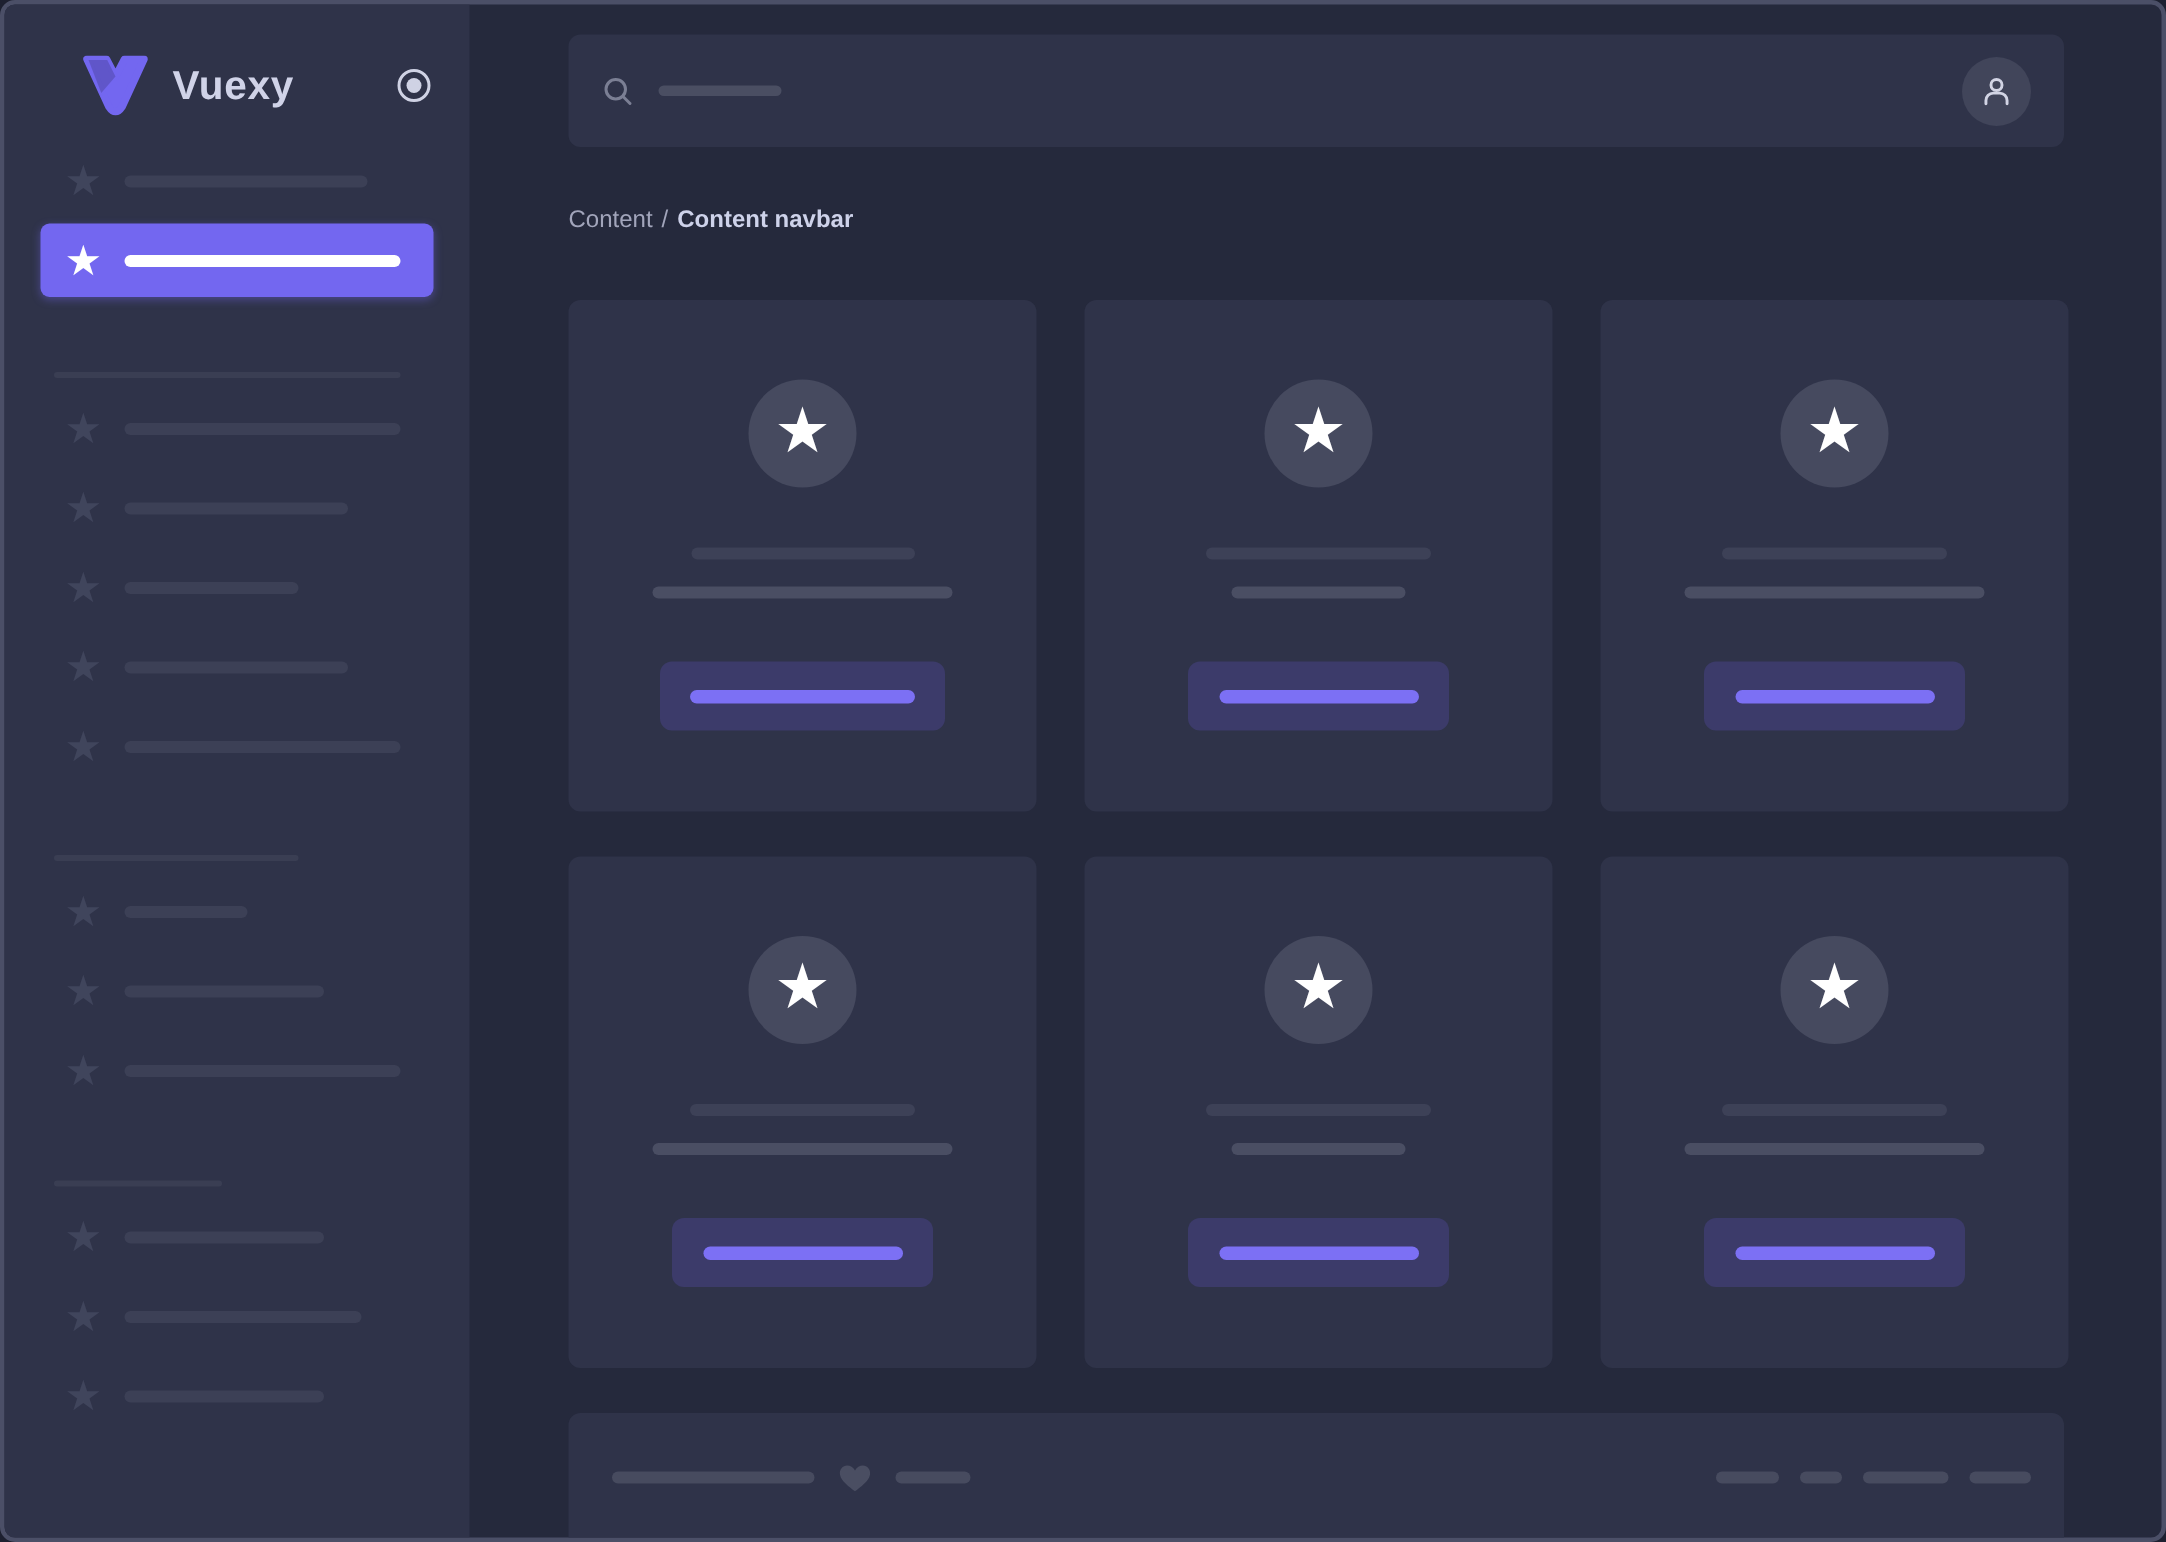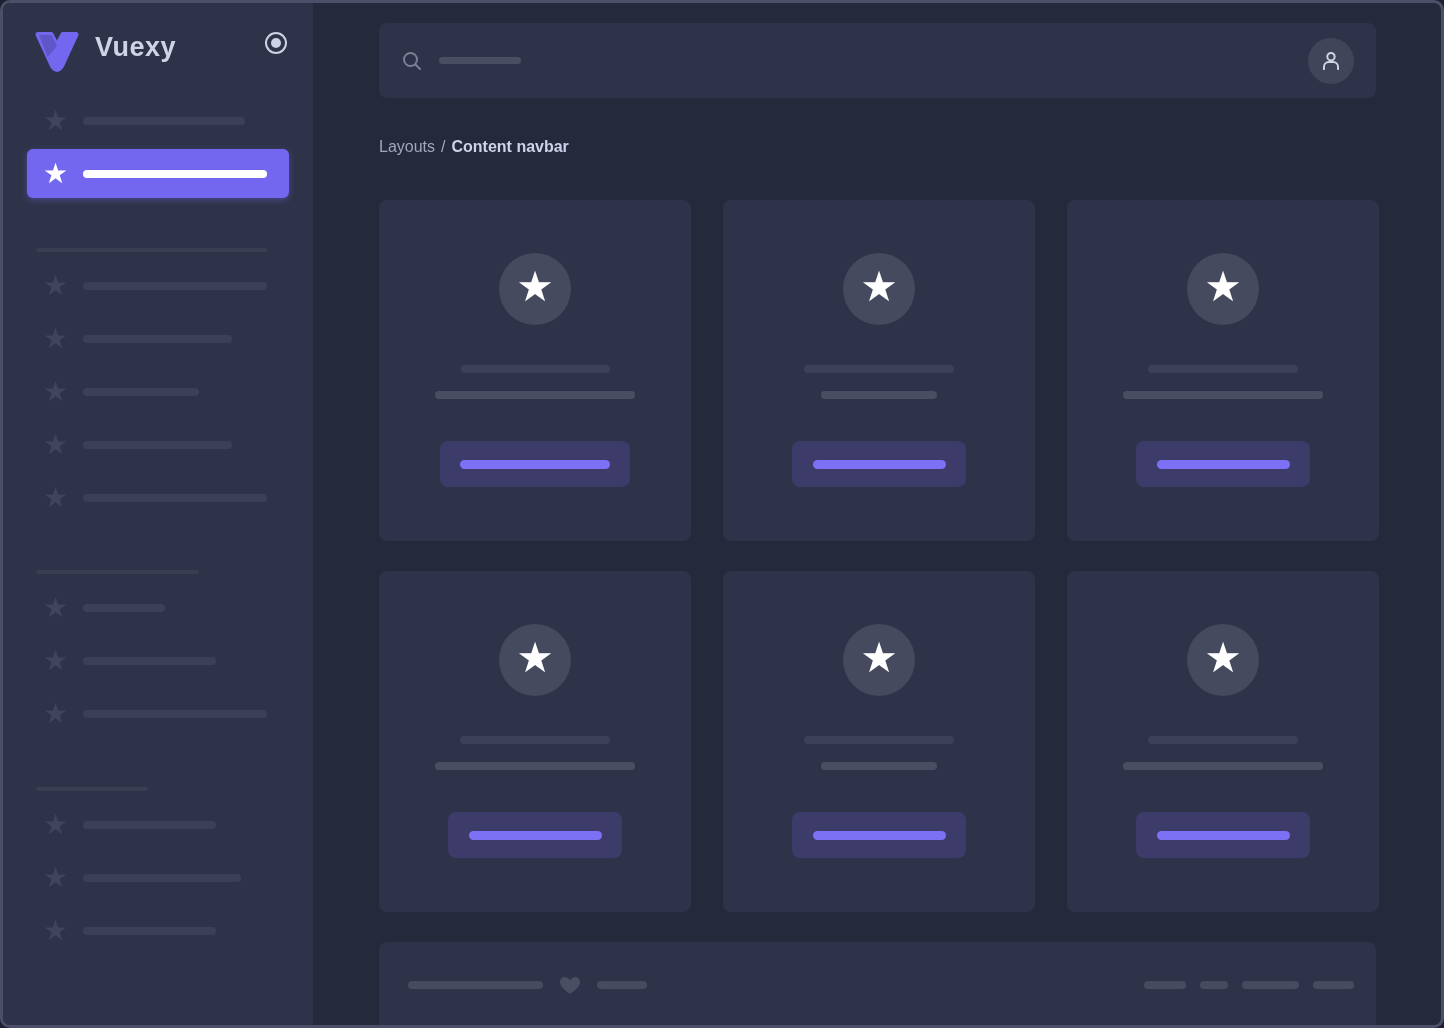--- a/index.html
+++ b/index.html
@@ -4,21 +4,21 @@
 <style>
   html,body{margin:0;padding:0;background:#1d2030;}
   *{box-sizing:border-box;}
   .stage{
     position:relative;width:1444px;height:1028px;
     background:#25293c;border:3px solid #4b4f67;border-radius:10px;
     overflow:hidden;font-family:"Liberation Sans",sans-serif;
   }
   
   .sidebar{position:absolute;left:0;top:0;bottom:0;width:310px;background:#2f3349;}
-  .sidebar-header{display:flex;align-items:flex-start;height:50px;margin-top:29px;padding:0 26px 0 28px;}
+  .sidebar-header{display:flex;align-items:center;height:50px;margin-top:29px;padding:0 26px 0 28px;margin-left:20px;}
   .brand-text{margin-left:12px;font-size:27px;font-weight:700;letter-spacing:.5px;color:#d0d3e8;}
   .pin-icon{margin-left:auto;width:22px;height:22px;border:2.5px solid #cfd2e4;border-radius:50%;position:relative;cursor:pointer;}
   .pin-icon::after{content:"";position:absolute;left:50%;top:50%;width:10px;height:10px;margin:-5px 0 0 -5px;border-radius:50%;background:#cfd2e4;}
   .sb-item{display:flex;align-items:center;height:24px;padding-left:40px;}
   .sb-star{width:24px;font-size:28px;line-height:24px;color:#40455c;}
   .sb-bar{height:8px;border-radius:4px;background:#3c4056;margin-left:16px;}
   .sb-item.active{height:49px;margin-left:24px;margin-right:24px;padding-left:16px;border-radius:6px;background:#7367f0;box-shadow:0 2px 6px rgba(115,103,240,.4);}
   .sb-item.active .sb-star{color:#ffffff;}
   .sb-item.active .sb-bar{background:#ffffff;}
   .sb-divider{height:4px;border-radius:2px;background:#3a3e53;margin-left:33px;}
@@ -140,21 +140,21 @@
         <span style="display:flex;">
           <svg width="26" height="26" viewBox="0 0 24 24" fill="none" stroke="#d2d4e4" stroke-width="1.8" stroke-linecap="round">
             <circle cx="12" cy="8" r="3.4"></circle>
             <path d="M5.5 19.5 v-2 a4.5 4.5 0 0 1 4.5 -4.5 h4 a4.5 4.5 0 0 1 4.5 4.5 v2"></path>
           </svg>
         </span>
       </div>
     </div>
 
     <div class="breadcrumb">
-      <span class="bc-parent">Layouts</span><span class="bc-sep">/</span><span class="bc-current">Content navbar</span>
+      <span class="bc-parent">Content</span><span class="bc-sep">/</span><span class="bc-current">Content navbar</span>
     </div>
 
     <div class="grid" id="cards-grid">
         <div class="card">
           <div class="card-circle">
             <span class="card-star">★</span>
           </div>
           <div class="skl l1" style="width: 149px;"></div>
           <div class="skl l2" style="width: 200px;"></div>
           <div class="card-btn" style="width: 190px;">

